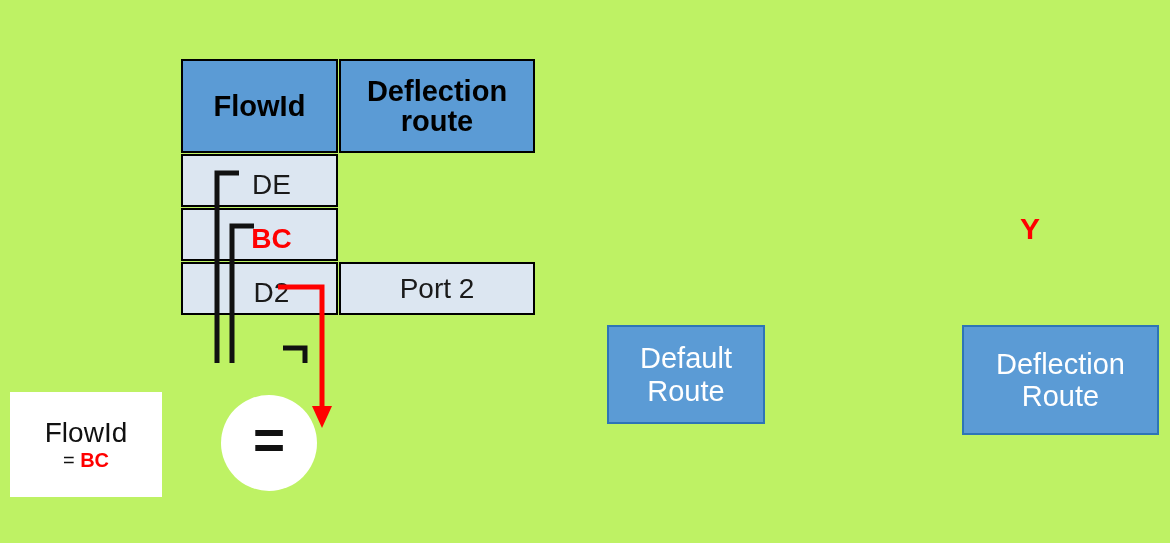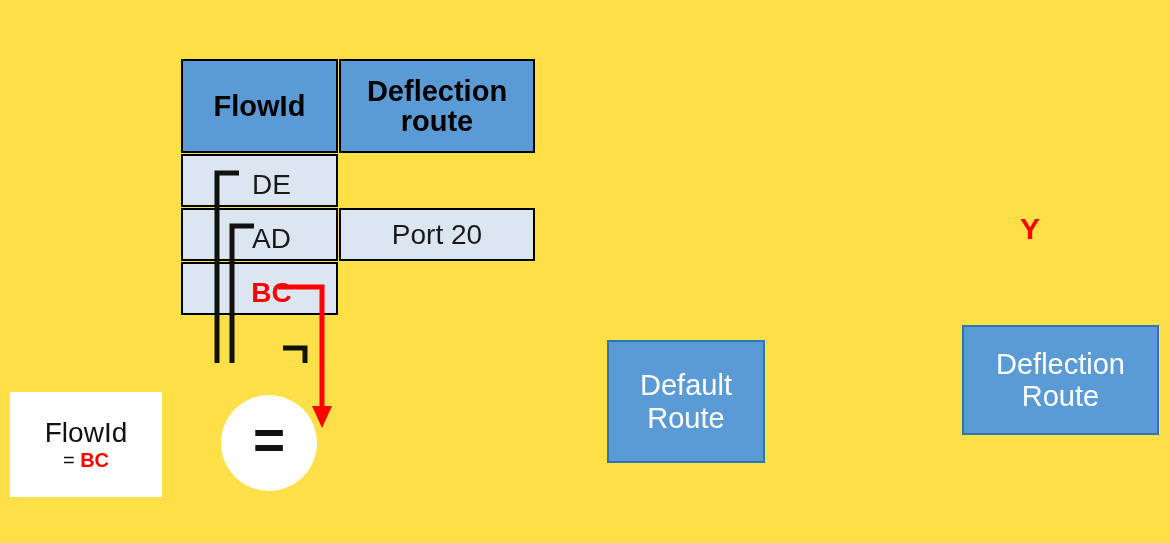--- a/index.html
+++ b/index.html
@@ -8,21 +8,21 @@
     padding: 0;
     background: #000000;
   }
   body {
     font-family: "Liberation Sans", sans-serif;
   }
   #canvas {
     position: relative;
     width: 1170px;
     height: 543px;
-    background: #fde047;
+    background: #bef264;
     overflow: hidden;
   }
 
   
   #lookup-table {
     position: absolute;
     left: 181px;
     top: 59px;
     width: 355px;
     height: 304px;
@@ -139,23 +139,23 @@
     color: #ffffff;
     font-size: 29px;
     display: flex;
     align-items: center;
     justify-content: center;
     text-align: center;
     line-height: 1.12;
   }
   #default-route-box {
     left: 607px;
-    top: 340px;
+    top: 325px;
     width: 158px;
-    height: 123px;
+    height: 99px;
   }
   #deflection-route-box {
     left: 962px;
     top: 325px;
     width: 197px;
     height: 110px;
   }
 
   
   #yes-label {
@@ -179,33 +179,33 @@
       <div class="tcell col-flow hdr">FlowId</div>
       <div class="tcell col-route hdr">Deflection route</div>
     </div>
 
     <div class="trow">
       <div class="tcell col-flow body-cell">
           <span class="flow-text">DE</span>
         </div>
     </div>
 
-    <div class="trow">
-      <div class="tcell col-flow body-cell">
-          <span class="flow-text">AD</span>
-        </div>
-      <div class="tcell col-route body-cell">Port 20</div>
-    </div>
 
     <div class="trow">
       <div class="tcell col-flow body-cell red-bold">
           <span class="flow-text">BC</span>
         </div>
     </div>
 
+    <div class="trow">
+      <div class="tcell col-flow body-cell">
+          <span class="flow-text">D2</span>
+        </div>
+      <div class="tcell col-route body-cell">Port 2</div>
+    </div>
 
   </div>
 
   <svg id="connectors" viewBox="0 0 1170 543">
 
     <path d="M 239 173 L 217 173 L 217 363" stroke="#111111" stroke-width="5" fill="none"></path>
 
     <path d="M 254 226 L 232 226 L 232 363" stroke="#111111" stroke-width="5" fill="none"></path>
 
     <path d="M 283 348 L 305 348 L 305 363" stroke="#111111" stroke-width="5" fill="none"></path>

